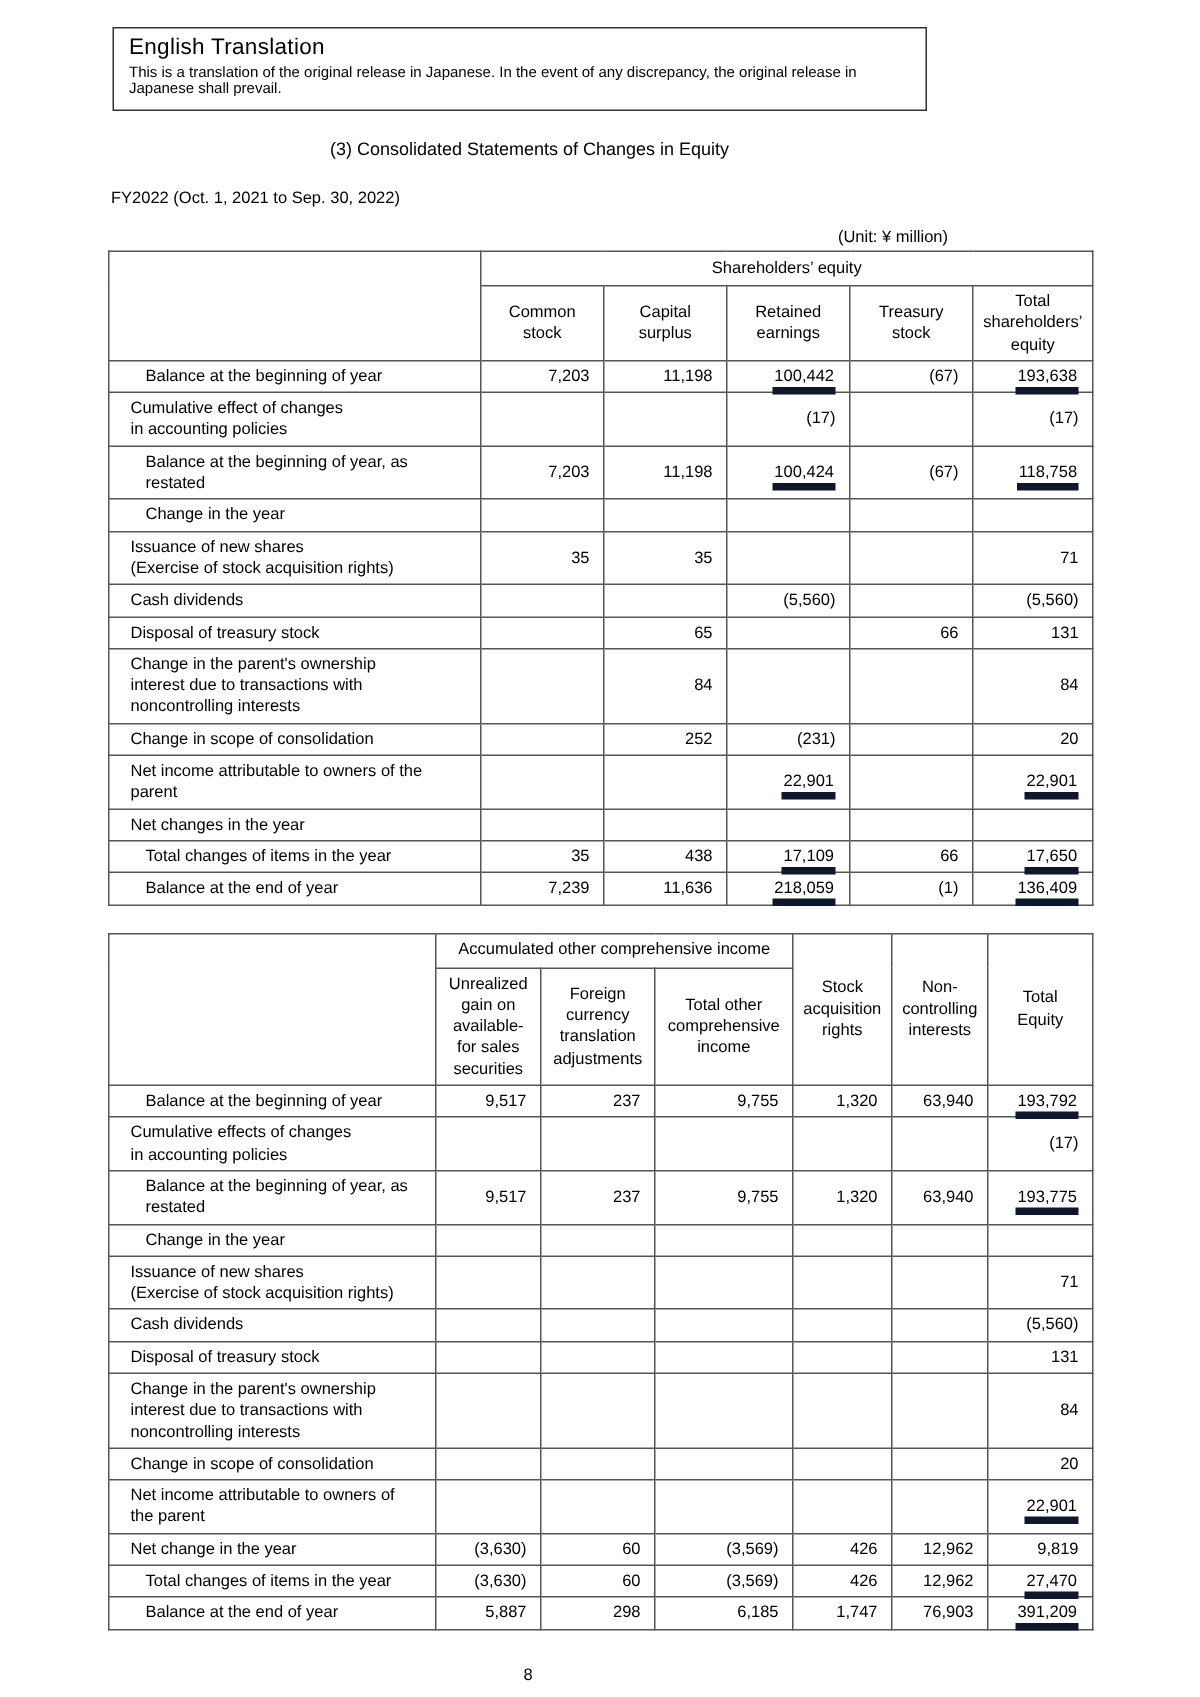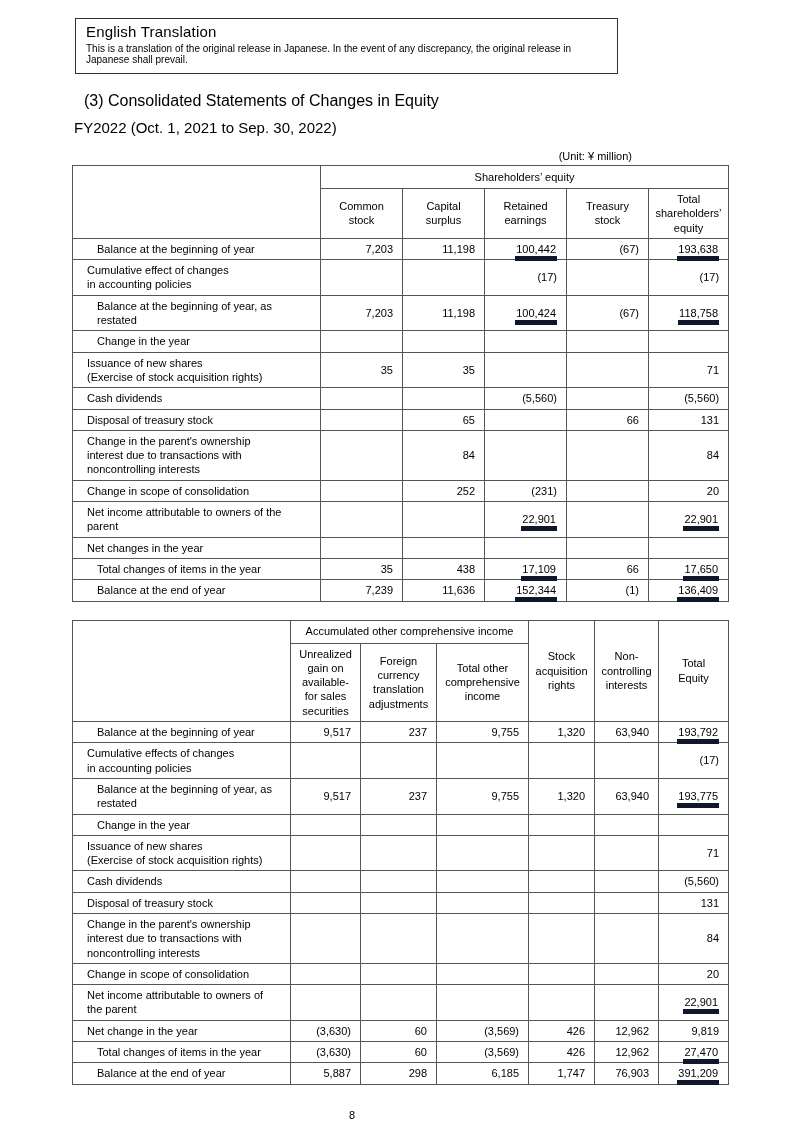--- a/index.html
+++ b/index.html
@@ -12,22 +12,22 @@
   .page { width:704px; height:1131px; padding:18px 72px 0 72px; position:relative; }
 
   .translation-box {
     border:1px solid #333;
     margin:0 14px 0 3px;
     padding:4px 10px 8px 10px;
   }
   .tb-title { font-size:15px; letter-spacing:0.2px; }
   .tb-note  { font-size:10px; margin-top:3px; }
 
-  .section-title { margin-top:18px; font-size:16px; margin-left:12px; }
-  .period        { margin-top:9px;  font-size:15px; margin-left:2px; }
+  .section-title { margin-top:18px; font-size:12px; margin-left:2px;text-align:center; }
+  .period        { margin-top:20px;  font-size:11px; margin-left:2px; }
   .unit          { margin-top:14px; margin-bottom:3px; font-size:11px; text-align:right; }
 
   table.fin-table {
     border-collapse:collapse; table-layout:fixed;
     width:656px; font-size:11px;
   }
   #t2 { margin-top:18px; }
   .fin-table th, .fin-table td {
     border:1px solid #555;
     vertical-align:middle;
@@ -190,21 +190,21 @@
           <td class="num"><span>35</span></td>
           <td class="num"><span>438</span></td>
           <td class="num"><span class="ul">17,109</span></td>
           <td class="num"><span>66</span></td>
           <td class="num"><span class="ul">17,650</span></td>
         </tr>
         <tr>
           <td class="label">Balance at the end of year</td>
           <td class="num"><span>7,239</span></td>
           <td class="num"><span>11,636</span></td>
-          <td class="num"><span class="ul">152,344</span></td>
+          <td class="num"><span class="ul">218,059</span></td>
           <td class="num"><span>(1)</span></td>
           <td class="num"><span class="ul">136,409</span></td>
         </tr>
       </tbody>
   </table>
 
   <table class="fin-table" id="t2">
     <colgroup>
       <col style="width:218px">
         <col style="width:70px">

